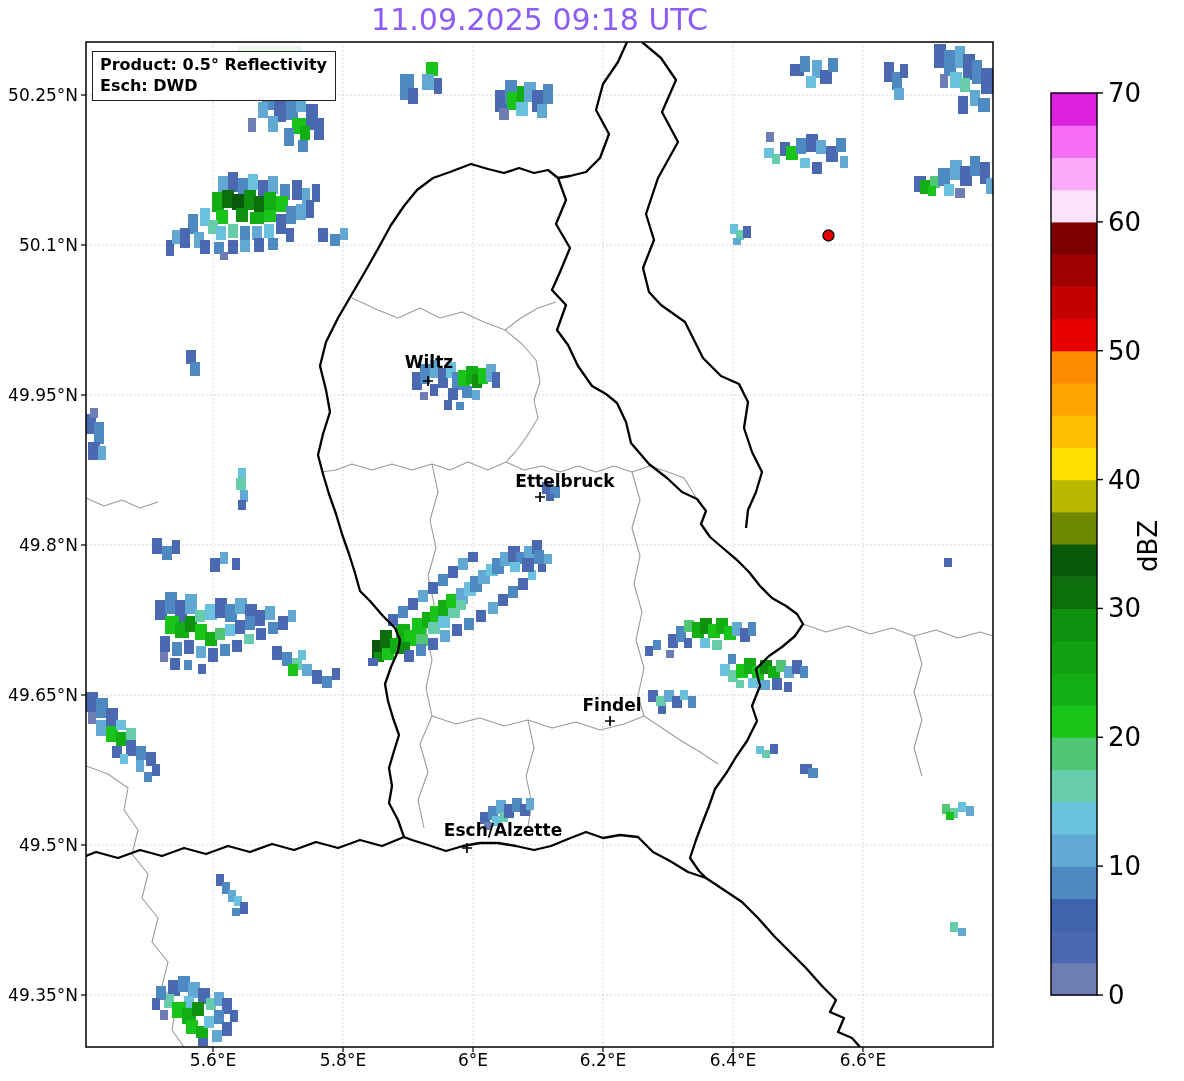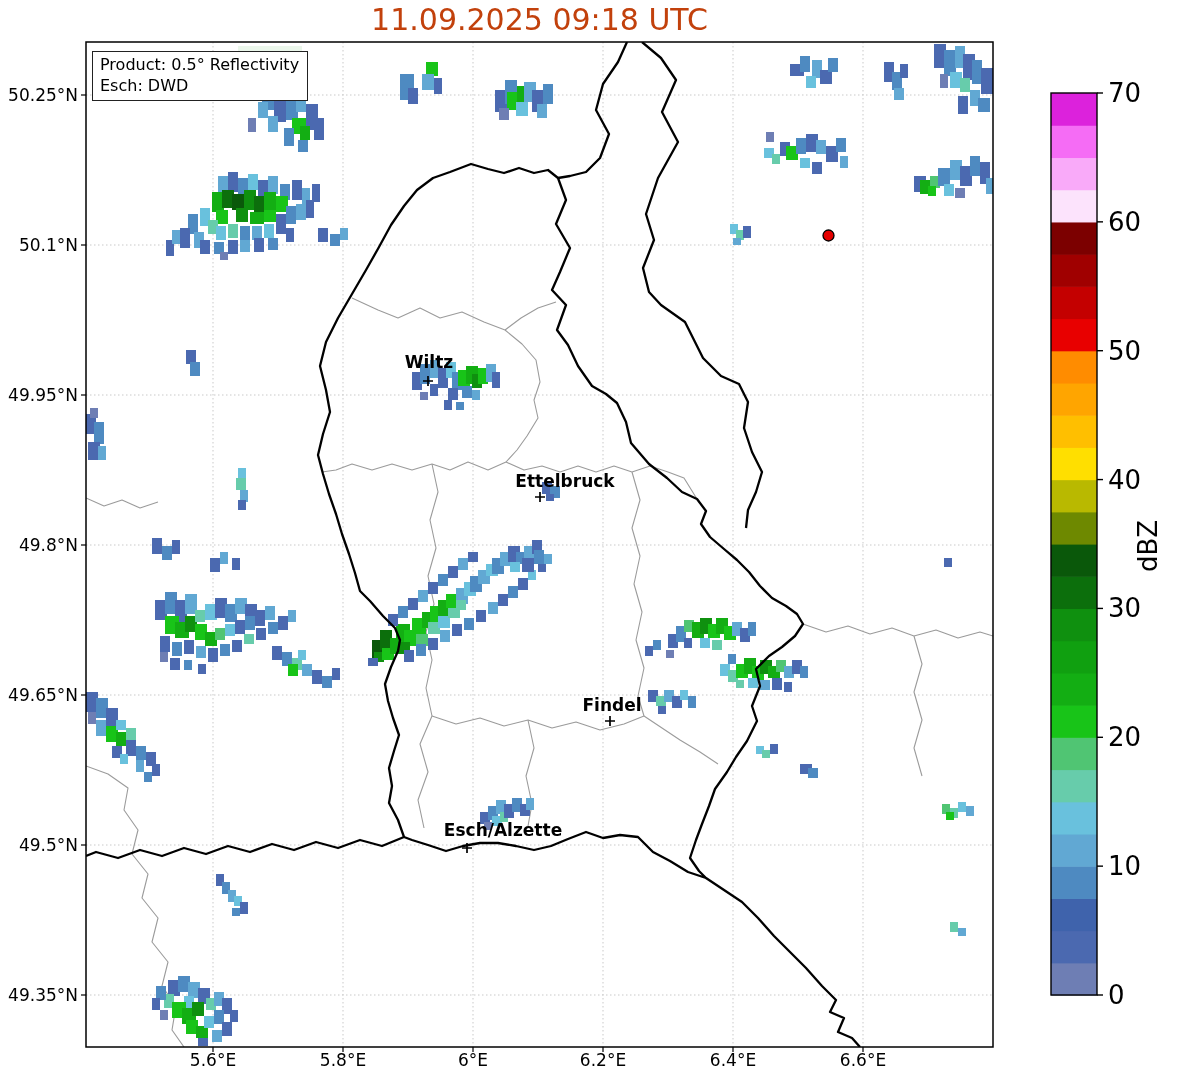--- a/index.html
+++ b/index.html
@@ -1,22 +1,22 @@
 <!DOCTYPE html>
 <html><head>
 <meta charset="utf-8">
 <style>
   html,body{margin:0;padding:0;background:#fff;}
   #fig{position:relative;width:1184px;height:1081px;background:#fff;overflow:hidden;
        font-family:"DejaVu Sans","Liberation Sans",sans-serif;}
   #map-svg{position:absolute;left:0;top:0;}
   #title{position:absolute;left:86px;top:2px;width:907px;text-align:center;
-         font-size:30px;color:#c2410c;}
+         font-size:30px;color:#8b5cf6;}
   #legend{position:absolute;left:92px;top:51px;background:#fff;border:1.3px solid #222;
-          font-size:16px;line-height:21px;color:#000;padding:2px 8px 4px 7px;}
+          font-size:16px;line-height:21px;color:#000;padding:2px 8px 4px 7px;font-weight:bold;}
   text{font-family:"DejaVu Sans","Liberation Sans",sans-serif;}
 </style>
 </head>
 <body>
 
 <div id="fig">
   <svg id="map-svg" width="1184" height="1081">
       <defs>
         <clipPath id="plotclip">
           <rect x="86" y="42" width="907" height="1005"></rect>

